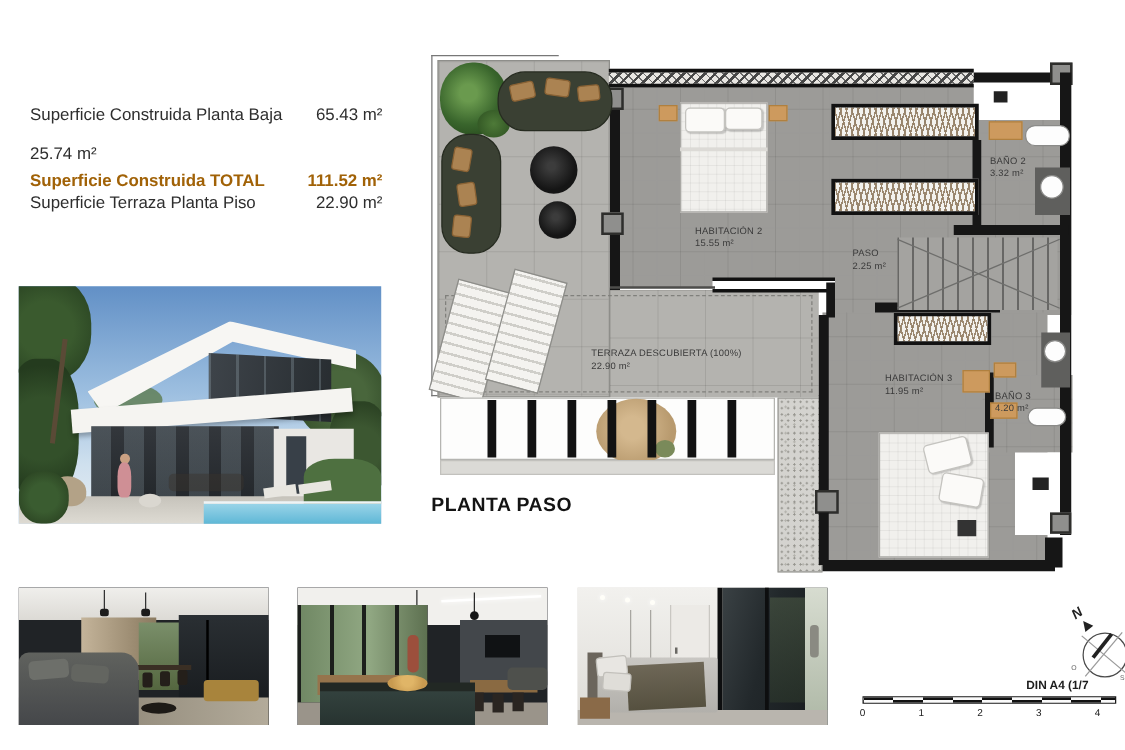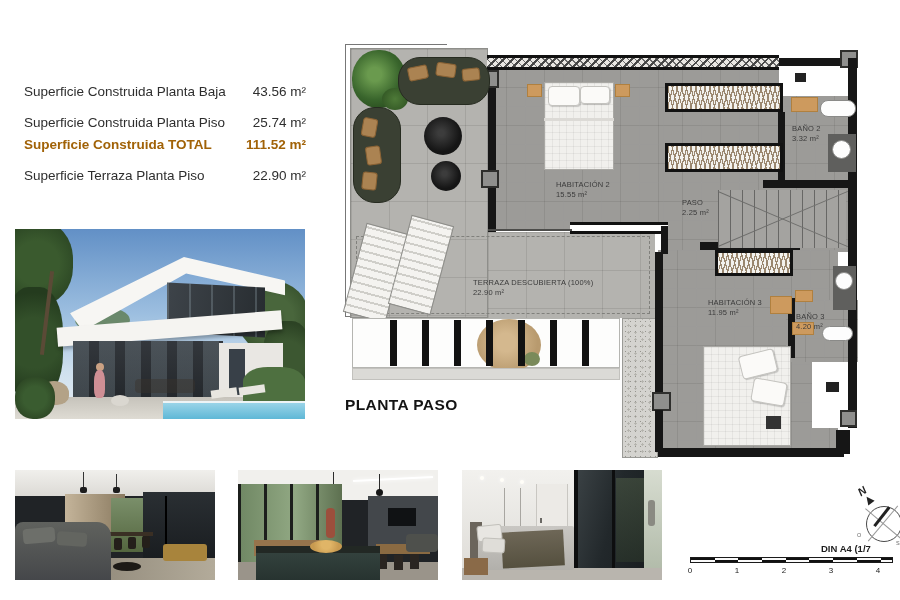--- a/index.html
+++ b/index.html
@@ -79,31 +79,30 @@
               font-size:9.5px;font-weight:bold;color:#1d1d1d;}
 </style>
 </head>
 <body>
 
 <div id="page">
 
   <div>
     <div class="spec-row" style="top:84px;">
       <span>Superficie Construida Planta Baja</span>
-      <span>43.56 m²</span>
+      <span>65.43 m²</span>
     </div>
     <div class="spec-row" style="top:115px;">
-      <span>Superficie Construida Planta Piso</span>
       <span>25.74 m²</span>
     </div>
     <div class="spec-row total" style="top:137px;">
       <span>Superficie Construida TOTAL</span>
       <span>111.52 m²</span>
     </div>
-    <div class="spec-row" style="top:168px;align-items:flex-end;">
+    <div class="spec-row" style="top:154px;align-items:flex-end;">
       <span>Superficie Terraza Planta Piso</span>
       <span>22.90 m²</span>
     </div>
   </div>
 
   <div class="photo" aria-hidden="true">
     <div class="abs" style="left:0;top:0;width:290px;height:190px;background:linear-gradient(180deg,#6290c6 0%,#9dbfe0 45%,#cfe0ee 75%,#e8eef2 100%);"></div>
     <div class="abs" style="left:-14px;top:-8px;width:72px;height:84px;background:radial-gradient(circle,#3a5a2e 40%,#2c4724 75%);border-radius:45%;"></div>
     <div class="abs" style="left:-10px;top:58px;width:58px;height:112px;background:radial-gradient(circle,#33502a 40%,#243b1e 80%);border-radius:40%;"></div>
     <div class="abs" style="left:30px;top:42px;width:4px;height:84px;background:#5a4a36;transform:rotate(7deg);"></div>

